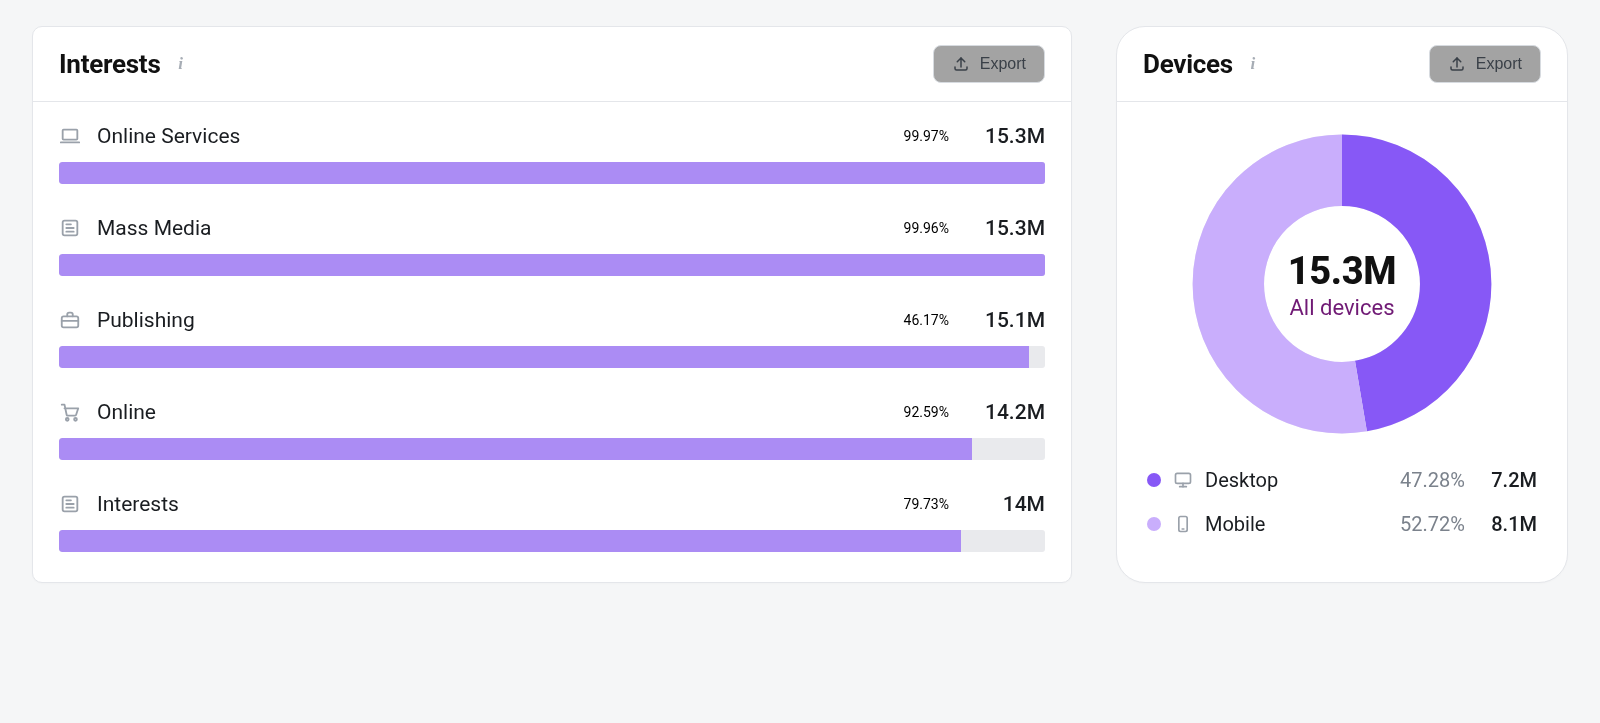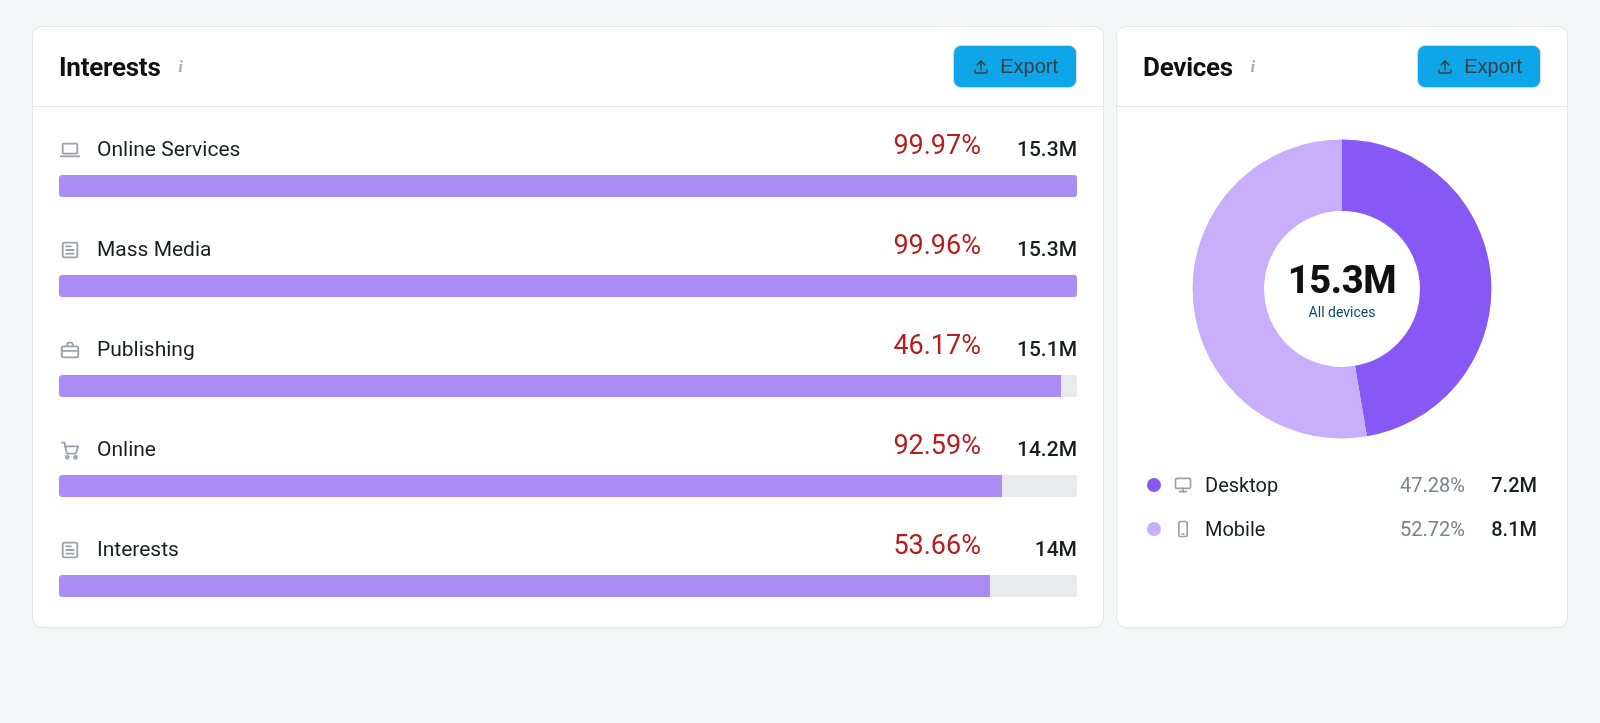--- a/index.html
+++ b/index.html
@@ -2,32 +2,32 @@
 <html><head>
 <meta charset="utf-8">
 <style>
   * { box-sizing: border-box; margin: 0; padding: 0; }
   body {
     background: #f5f6f7;
     font-family: -apple-system, BlinkMacSystemFont, "Segoe UI", Roboto, Helvetica, Arial, sans-serif;
     padding: 26px 32px;
     color: #111;
   }
-  .row { display: flex; gap: 12px; align-items: stretch; }
+  .row { display: flex; gap: 44px; align-items: stretch; }
   .card {
     background: #fff;
     border: 1px solid #e4e6ea;
     border-radius: 10px;
     box-shadow: 0 1px 2px rgba(0,0,0,0.02);
     overflow: hidden;
     display: flex;
     flex-direction: column;
   }
   .card.interests { flex: 1 1 auto; }
-  .card.devices   { width: 452px; flex: 0 0 452px; }
+  .card.devices   { width: 452px; flex: 0 0 452px; border-radius: 29px; }
 
   .card-header {
     display: flex;
     align-items: center;
     padding: 18px 26px;
     border-bottom: 1px solid #e4e6ea;
     gap: 10px;
   }
   .card-title {
     font-size: 26px;
@@ -40,57 +40,57 @@
     color: #a7adb5;
     font-style: italic;
     font-family: Georgia, "Times New Roman", serif;
     font-weight: 700;
     font-size: 17px;
     border-radius: 50%;
   }
   .spacer { flex: 1; }
   .export-btn {
     display: inline-flex; align-items:center; gap:10px;
-    background: #0ea5e9;
+    background: #a3a3a3;
     border: 1px solid #d7dbe0;
     border-radius: 8px;
     padding: 9px 18px;
-    font-size: 20px;
+    font-size: 16px;
     color: #3a4048;
     cursor: pointer;
   }
   .export-btn svg { width: 18px; height: 18px; stroke:#3a4048; }
 
   .card-body { padding: 22px 26px 30px; }
 
   
   .int-item { margin-bottom: 32px; }
   .int-item:last-child { margin-bottom: 0; }
-  .int-head { display:flex; align-items:flex-end; gap:16px; margin-bottom:14px; }
+  .int-head { display:flex; align-items:center; gap:16px; margin-bottom:14px; }
   .int-icon { width:22px; height:22px; color:#9aa1aa; flex:0 0 22px; }
   .int-icon svg { width:22px; height:22px; stroke:#9aa1aa; fill:none; }
   .int-label { font-size:21px; color:#1a1d21; flex:1; }
-  .int-pct { font-size:27px; color:#b91c1c; margin-right:10px; min-width:90px; text-align:right; }
+  .int-pct { font-size:14px; color:#000000; margin-right:10px; min-width:90px; text-align:right; }
   .int-val { font-size:21px; color:#1a1d21; font-weight:500; min-width:70px; text-align:right; }
   .bar-track {
     width:100%; height:22px; background:#e9eaed; border-radius:3px; overflow:hidden;
   }
   .bar-fill {
     height:100%; background:#ab8cf4; border-radius:3px 0 0 3px;
   }
 
   
   .donut-wrap { display:flex; justify-content:center; padding: 10px 0 22px; }
   .donut { width: 300px; height:300px; position:relative; }
   .donut svg { width:100%; height:100%; transform: rotate(-90deg); }
   .donut-center {
     position:absolute; inset:0; display:flex; flex-direction:column; align-items:center; justify-content:center;
   }
   .donut-center .total { font-size:38px; font-weight:800; letter-spacing:-0.01em; }
-  .donut-center .sub   { font-size:14px; color:#0c4a6e; margin-top:2px; }
+  .donut-center .sub   { font-size:22px; color:#701a75; margin-top:2px; }
 
   .legend { padding: 2px 4px 6px; }
   .legend-row { display:flex; align-items:center; gap:12px; font-size:20px; padding:10px 0; }
   .dot { width:14px; height:14px; border-radius:50%; flex:0 0 14px; }
   .dot.desktop { background:#8758f6; }
   .dot.mobile  { background:#c9aefc; }
   .dev-icon { width:20px; height:20px; stroke:#9aa1aa; fill:none; flex:0 0 20px; }
   .legend-label { flex:1; color:#1a1d21; }
   .legend-pct { color:#7b828c; min-width:90px; text-align:right; }
   .legend-val { color:#1a1d21; font-weight:500; min-width:60px; text-align:right; }
@@ -177,21 +177,21 @@
         </div>
         <div class="int-item">
     <div class="int-head">
       <span class="int-icon"><svg viewBox="0 0 24 24" stroke-width="2" stroke-linecap="round" stroke-linejoin="round" fill="none">
                 <rect x="4" y="4" width="16" height="16" rx="2"></rect>
                 <line x1="8" y1="8" x2="13" y2="8"></line>
                 <line x1="8" y1="12" x2="16" y2="12"></line>
                 <line x1="8" y1="16" x2="16" y2="16"></line>
               </svg></span>
       <span class="int-label">Interests</span>
-      <span class="int-pct">53.66%</span>
+      <span class="int-pct">79.73%</span>
       <span class="int-val">14M</span>
     </div>
     <div class="bar-track">
       <div class="bar-fill" style="width:91.46%"></div>
     </div>
         </div>
       </div>
   </section>
 
   <section class="card devices">

